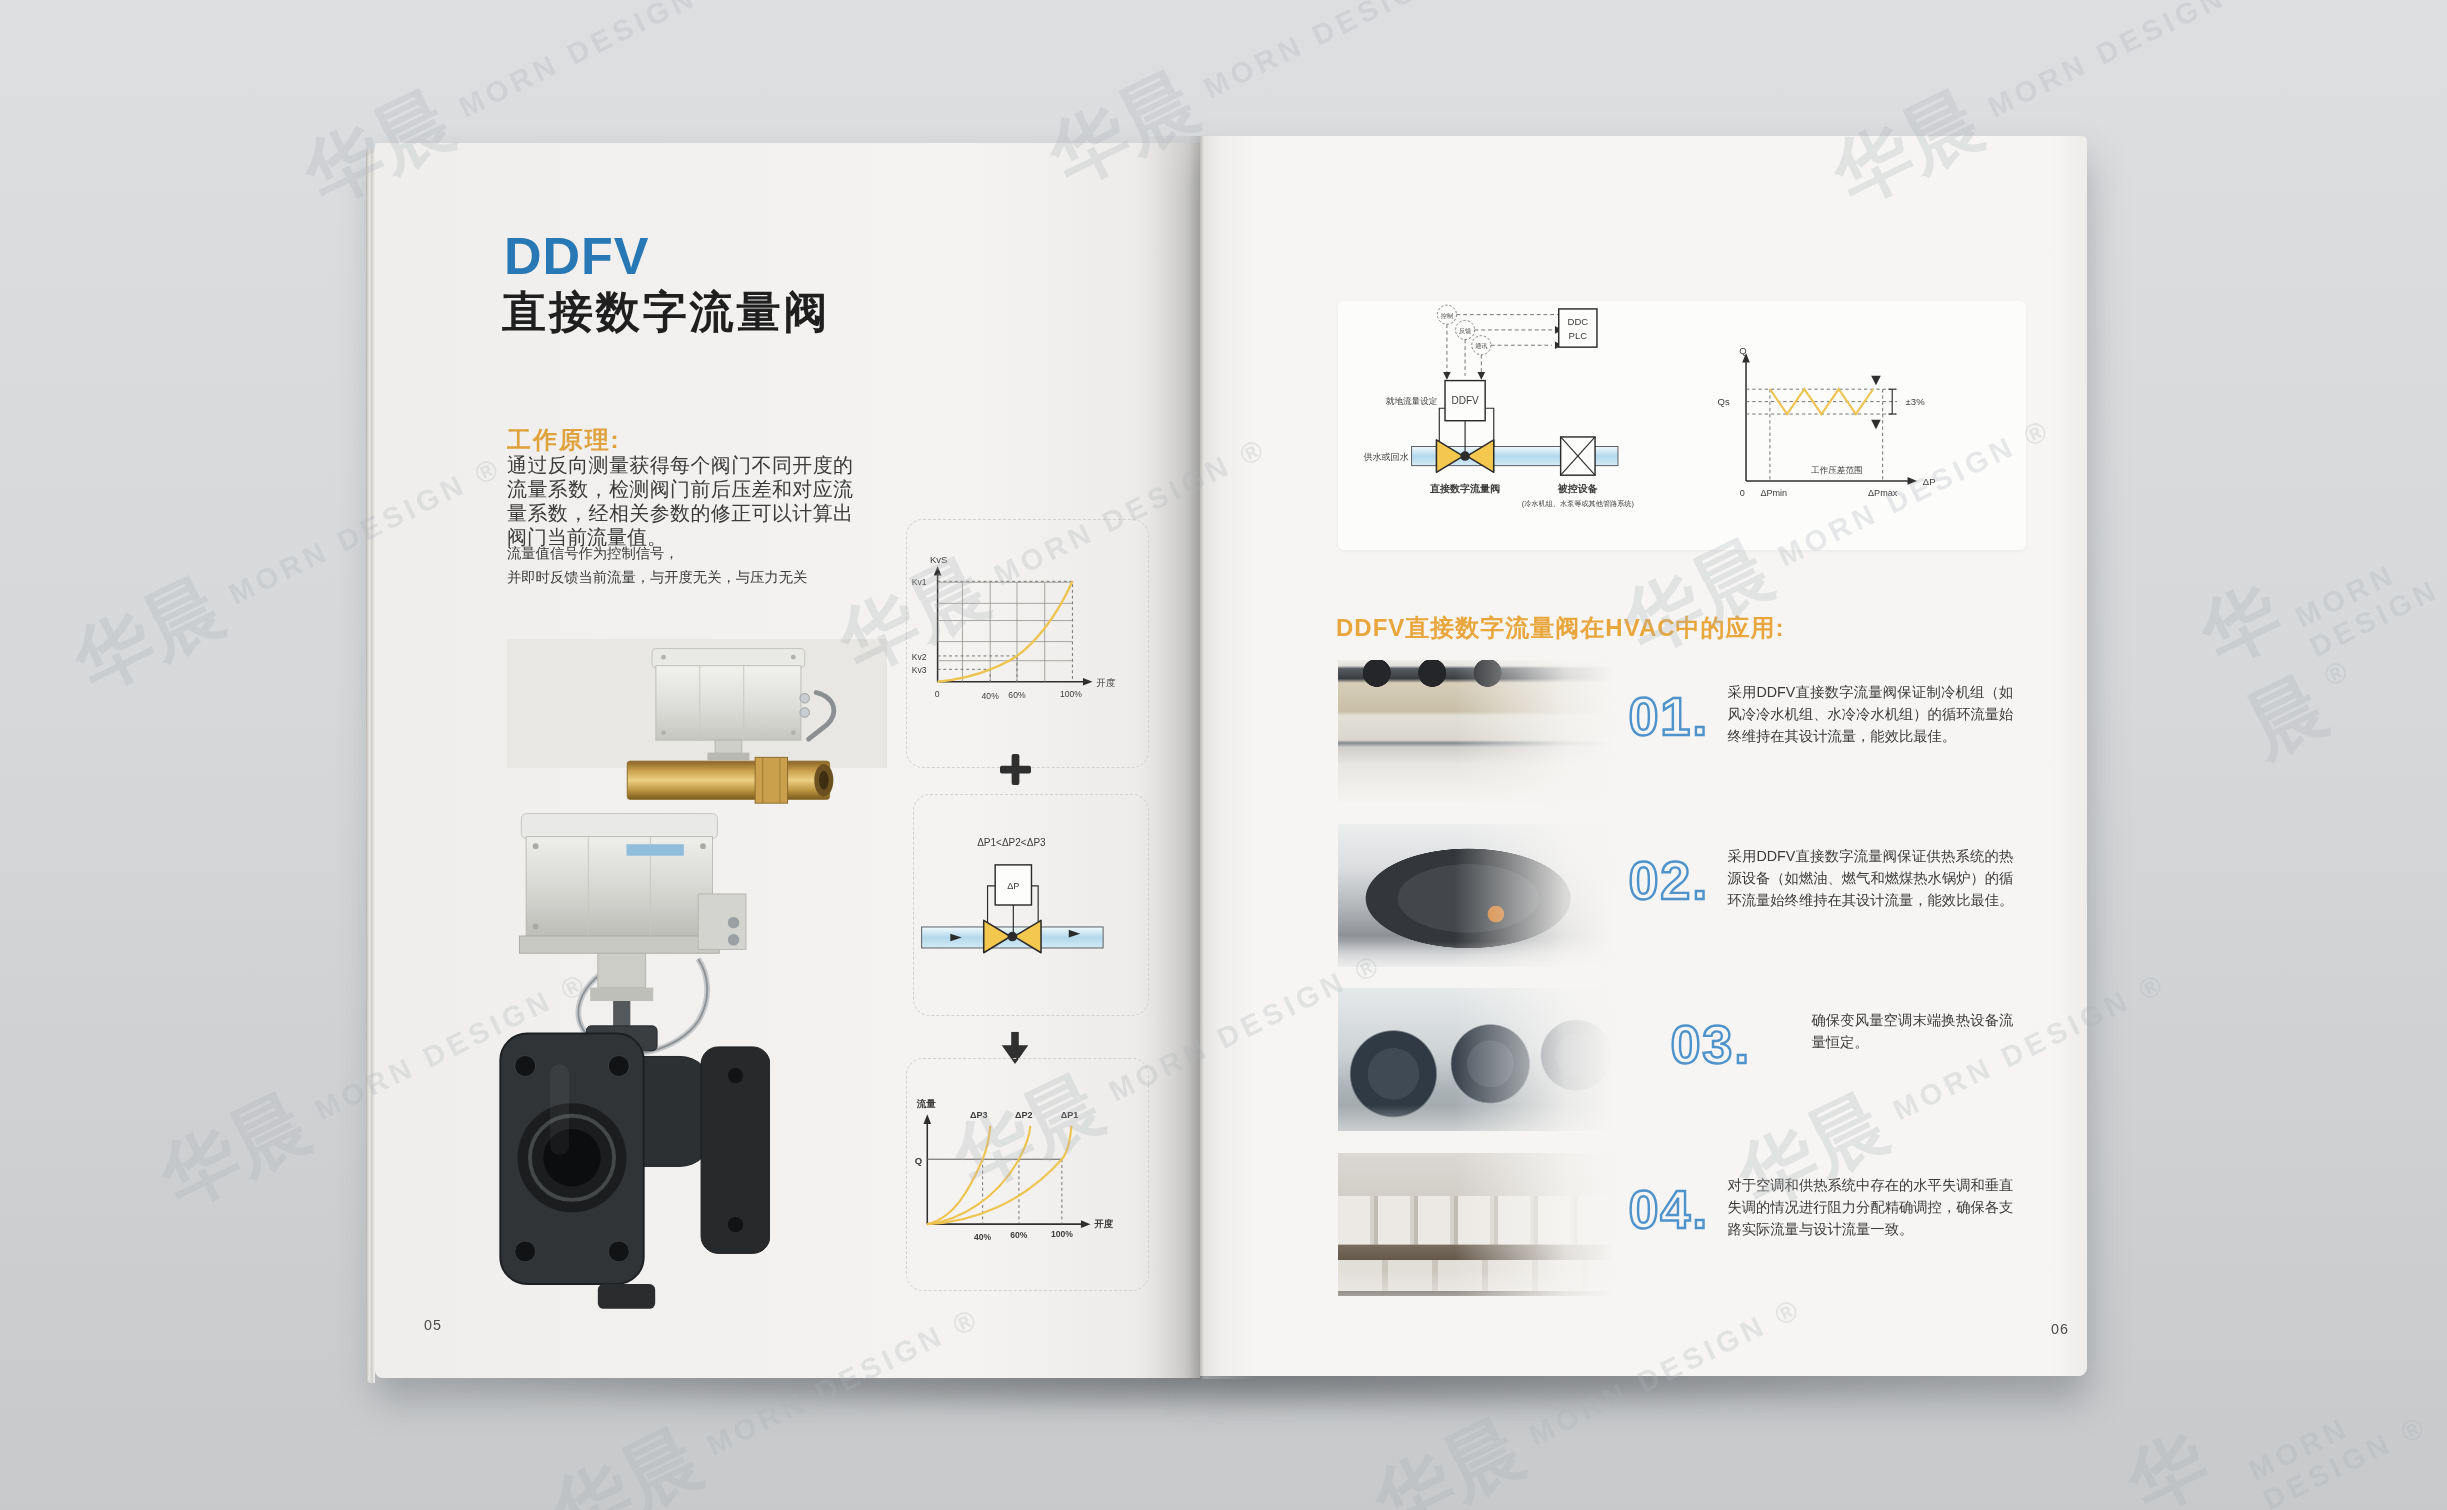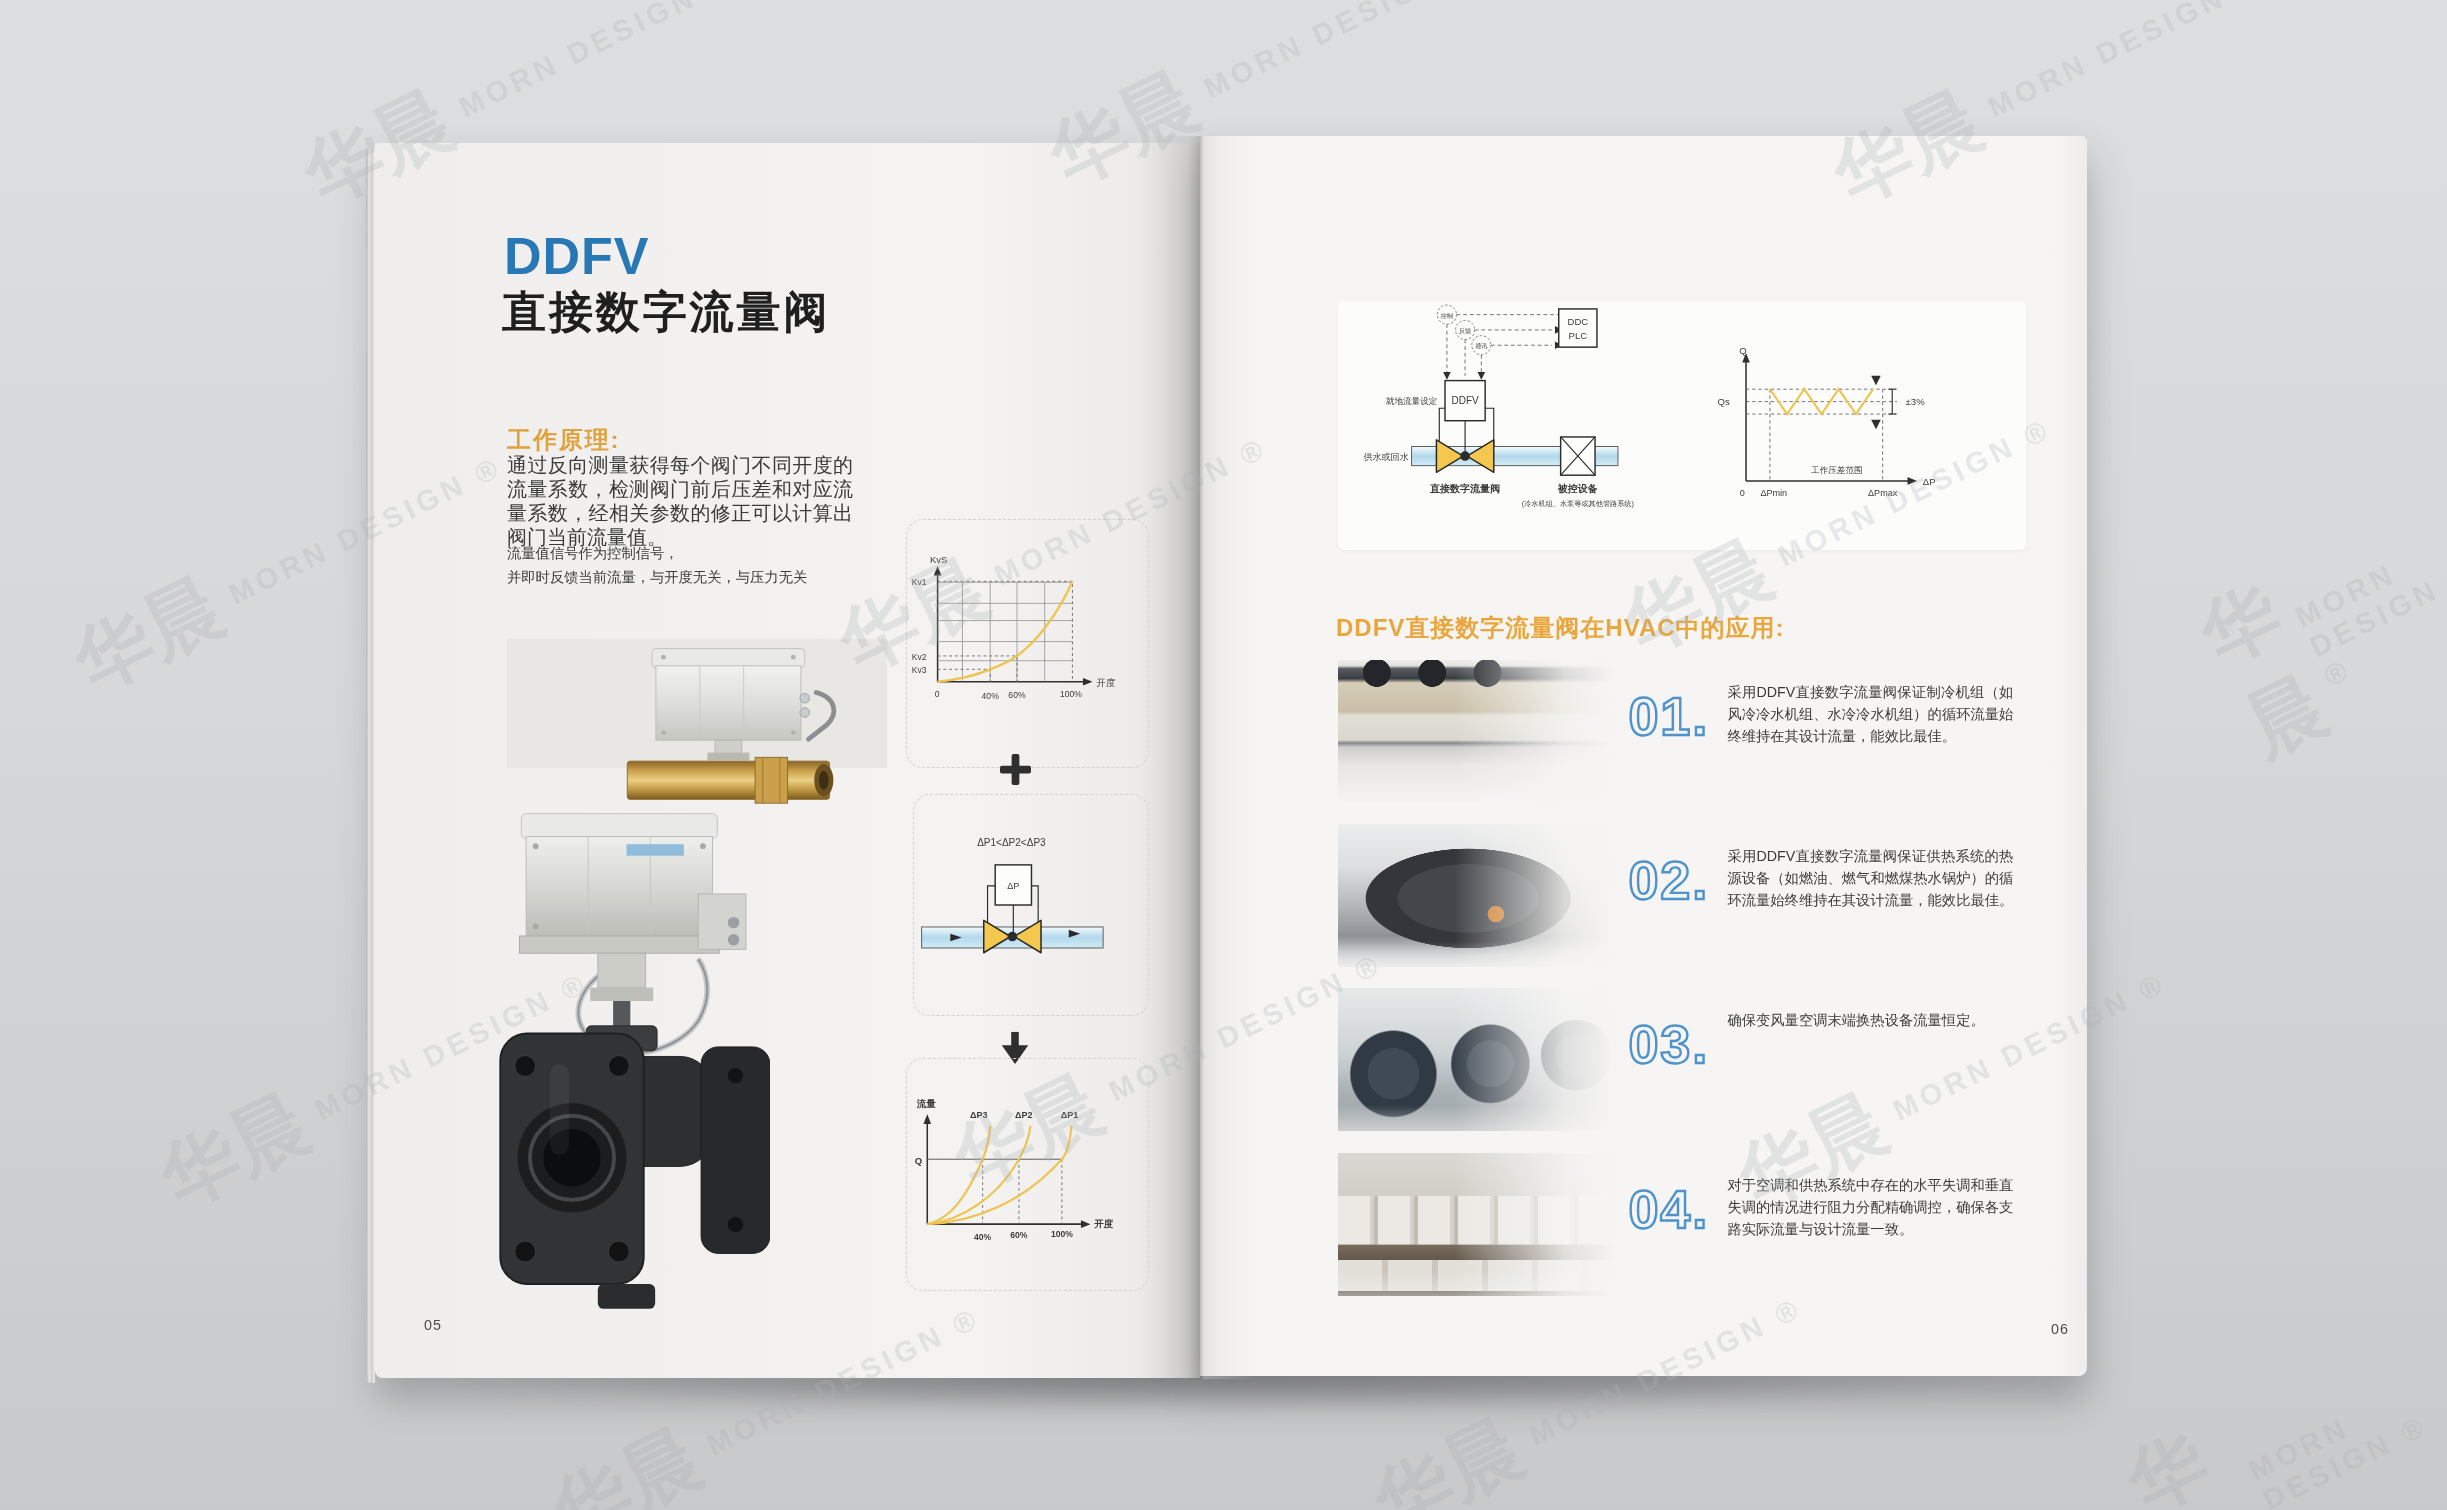--- a/index.html
+++ b/index.html
@@ -52,21 +52,21 @@
   .card-valve{left:913px;top:794px;width:234px;height:220px;}
   .card-flow{left:906px;top:1058px;width:241px;height:231px;font-weight:bold;}
   .between-icon{position:absolute;}
   svg text{font-family:"Liberation Sans","DejaVu Sans",sans-serif;fill:#3c3c3c;}
 
   
   .schematic-panel{position:absolute;left:1338px;top:301px;width:688px;height:249px;
     background:#fcfcfb;border-radius:5.7px;box-shadow:0 1px 3.8px rgba(0,0,0,.05);}
   .apps-heading{position:absolute;left:1336px;top:612px;font-size:24px;font-weight:bold;color:#e8a63c;letter-spacing:1px;}
   .app-row{position:absolute;left:1338px;width:683px;height:145px;display:flex;}
-  .app-row.r1{top:660px;} .app-row.r2{top:824px;} .app-row.r3{top:988px;} .app-row.r4{top:1153px;}
+  .app-row.r1{top:660px;} .app-row.r2{top:824px;} .app-row.r3{top:988px;gap:42px;} .app-row.r4{top:1153px;}
   .app-photo{position:relative;flex:none;width:277px;height:143px;overflow:hidden;}
   .app-photo::after{content:"";position:absolute;inset:0;
     background:linear-gradient(90deg,rgba(246,245,243,0) 42%,rgba(246,245,243,.85) 82%,#f6f5f3 100%),
                linear-gradient(180deg,rgba(246,245,243,0) 82%,rgba(246,245,243,.55) 100%);}
   .app-num{flex:none;width:99px;padding-left:13.4px;padding-top:25px;
     font-size:54px;font-weight:800;letter-spacing:1.9px;color:transparent;
     -webkit-text-stroke:2.4px #4e93cb;}
   .app-text{flex:1;padding-top:21px;padding-right:7.6px;font-size:14.3px;line-height:22px;color:#3b3b3b;text-align:justify;}
 
   .ph-chiller{background:

